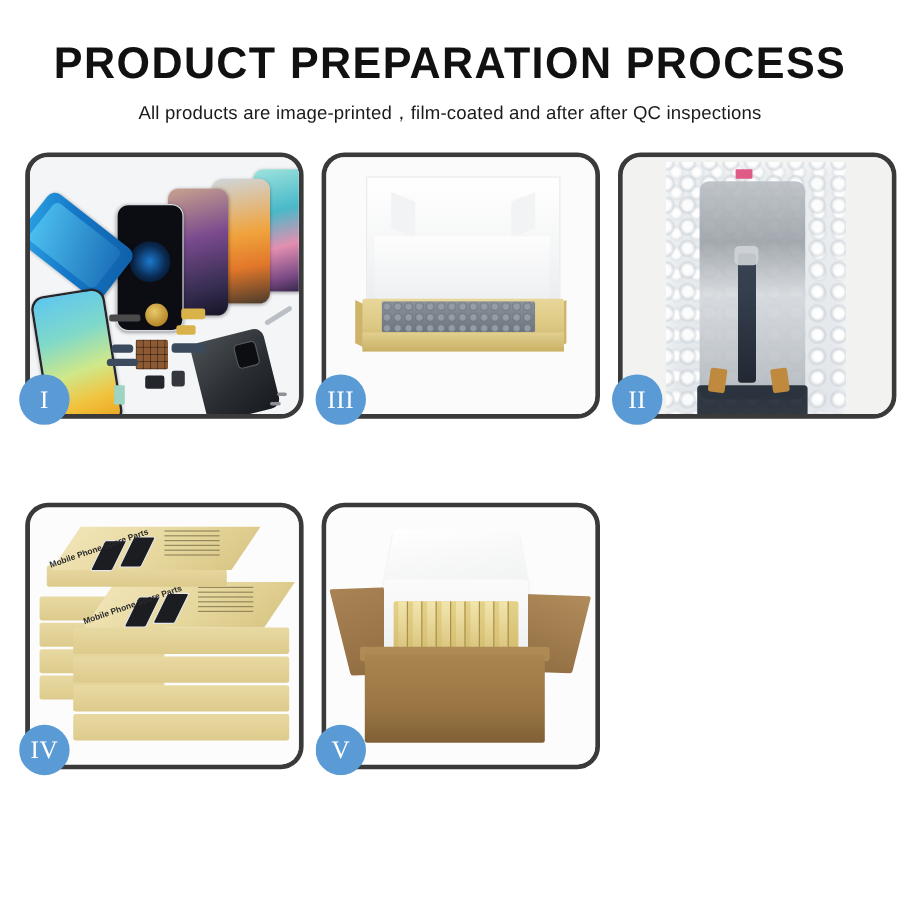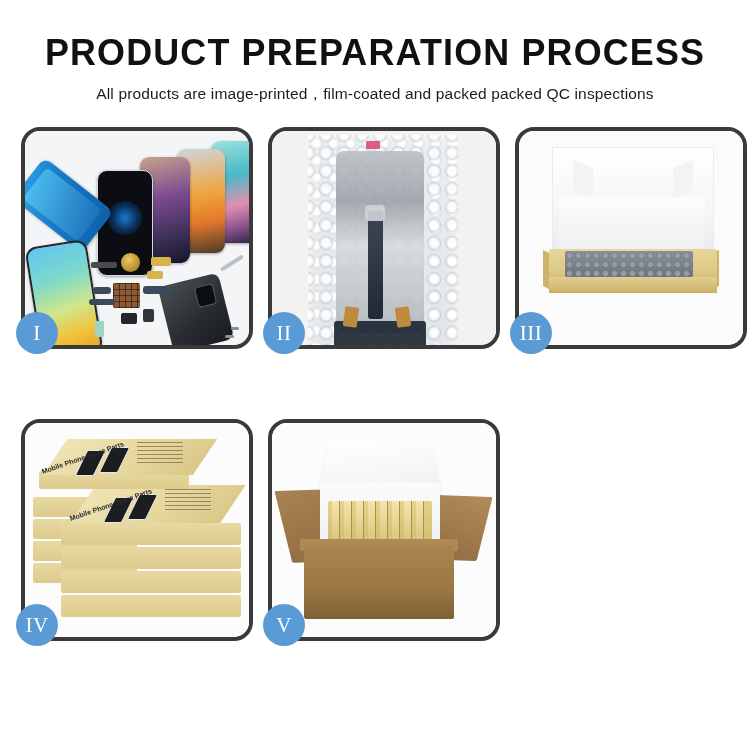--- a/index.html
+++ b/index.html
@@ -361,21 +361,21 @@
     transform: skew(-30deg,0deg) rotate(0deg);
   }
   .vi-tab1 { position:absolute; left:28px; top:92px; width:17px; height:22px; background:#9b7f5b; border-radius:1px; }
   .vi-tab2 { position:absolute; left:28px; top:148px; width:15px; height:14px; background:#9b7f5b; border-radius:1px; }
 </style>
 </head>
 <body>
 
 <div class="header">
   <div class="title">PRODUCT PREPARATION PROCESS</div>
-  <div class="subtitle">All products are image-printed，film-coated and packed packed QC inspections</div>
+  <div class="subtitle">All products are image-printed，film-coated and after after QC inspections</div>
 </div>
 
 <div class="grid">
 
   <div class="panel">
     <div class="panel-inner p1">
       <div class="scr s-teal"></div>
       <div class="scr s-orange"></div>
       <div class="scr s-purple"></div>
       <div class="scr s-black"></div>
@@ -396,48 +396,48 @@
       <div class="part" style="left:118px;top:178px;width:11px;height:13px;background:#33373c;"></div>
       <div class="part" style="left:70px;top:190px;width:9px;height:16px;background:#9fd4c2;border-radius:1px;"></div>
       <div class="part" style="left:206px;top:196px;width:8px;height:3px;background:#8d9197;"></div>
       <div class="part" style="left:200px;top:204px;width:9px;height:3px;background:#8d9197;"></div>
       <div class="part" style="left:194px;top:130px;width:26px;height:4px;background:#b9bfc5;transform:rotate(-32deg);"></div>
     </div>
     <div class="badge">I</div>
   </div>
 
   <div class="panel">
-    <div class="panel-inner p2">
-      <div class="bubblebag">
-        <div class="bag-screen"></div>
-        <div class="bag-dark-bottom"></div>
-        <div class="bag-flex"></div>
-        <div class="bag-conn"></div>
-        <div class="bag-gold-l"></div>
-        <div class="bag-gold-r"></div>
-        <div class="bag-tape"></div>
-      </div>
-    </div>
-    <div class="badge">II</div>
-  </div>
-
-  <div class="panel">
     <div class="panel-inner p3">
       <div class="iii-lid">
         <div class="iii-lid-flapL"></div>
         <div class="iii-lid-flapR"></div>
       </div>
       <div class="iii-foam"></div>
       <div class="iii-tray-sideL"></div>
       <div class="iii-tray-sideR"></div>
       <div class="iii-tray"></div>
       <div class="iii-bubble"></div>
       <div class="iii-tray-front"></div>
     </div>
     <div class="badge">III</div>
+  </div>
+
+  <div class="panel">
+    <div class="panel-inner p2">
+      <div class="bubblebag">
+        <div class="bag-screen"></div>
+        <div class="bag-dark-bottom"></div>
+        <div class="bag-flex"></div>
+        <div class="bag-conn"></div>
+        <div class="bag-gold-l"></div>
+        <div class="bag-gold-r"></div>
+        <div class="bag-tape"></div>
+      </div>
+    </div>
+    <div class="badge">II</div>
   </div>
 
   <div class="panel">
     <div class="panel-inner p4">
       <div class="stack">
 
         <div class="kbox" style="left:2px;top:126px;width:104px;height:20px;"></div>
         <div class="kbox" style="left:2px;top:104px;width:104px;height:20px;"></div>
         <div class="kbox" style="left:2px;top:82px;width:104px;height:20px;"></div>
         <div class="kbox" style="left:2px;top:60px;width:104px;height:20px;"></div>

